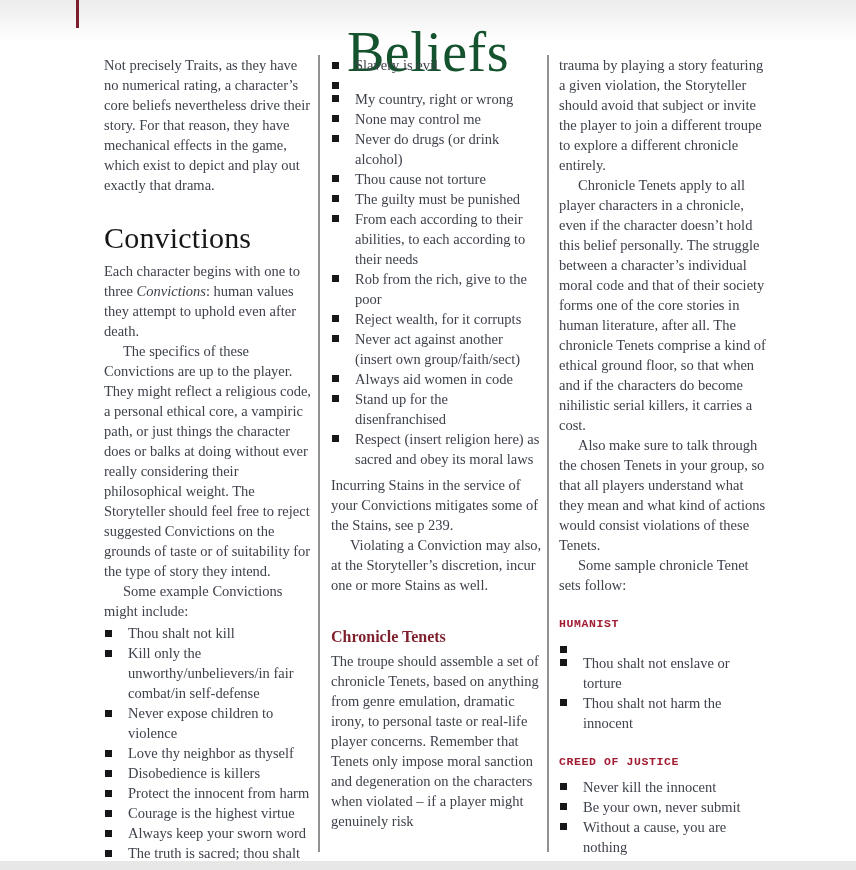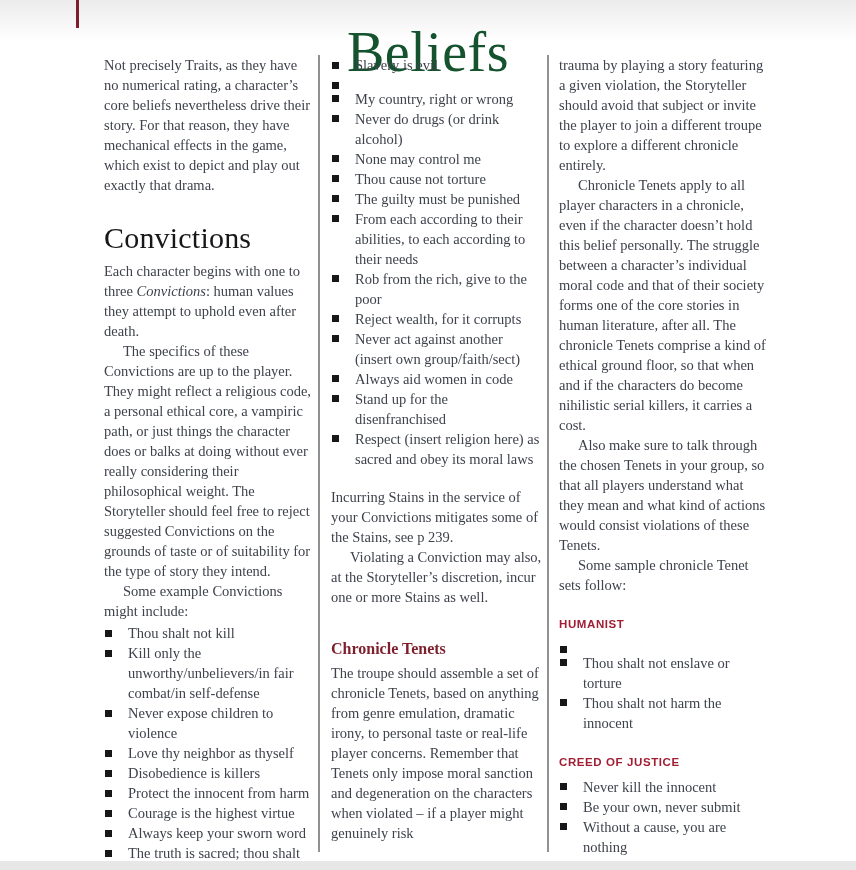--- a/index.html
+++ b/index.html
@@ -34,29 +34,29 @@
   .para-group p + p{text-indent:19px;}
   .section-heading{
     font-size:30px;line-height:34px;color:#17171a;font-weight:400;
     margin:26px 0 6px 0;letter-spacing:0.2px;
   }
   .sub-heading-serif{
     font-size:16px;line-height:24px;color:#7d1f2d;font-weight:700;
     margin:30px 0 2px 0;
   }
   .tenet-heading{
-    font-family:Liberation Sans, sans-serif;
+    font-family:Liberation Mono, monospace;
     font-size:11.5px;line-height:14px;font-weight:700;letter-spacing:0.6px;
     color:#a11d33;margin:22px 0 8px 0;
   }
   .bullet-list{margin:2px 0 0 0;}
   .bullet-item{display:flex;align-items:flex-start;}
   .sq{flex:none;width:7px;height:7px;background:#17171a;margin:6.5px 16px 0 1px;}
   .bt{flex:1;}
-  .stains-block{margin-top:18px;}
+  .stains-block{margin-top:6px;}
   .bottom-bar{
     position:absolute;left:0;right:0;bottom:0;height:9px;background:#e7e7e8;
   }
   .it{font-style:italic;}
 </style>
 </head>
 <body>
 
 <div class="page">
 
@@ -140,26 +140,26 @@
           <span class="sq"></span>
         </div>
 
         <div class="bullet-item">
           <span class="sq"></span>
           <span class="bt">My country, right or wrong</span>
         </div>
 
         <div class="bullet-item">
           <span class="sq"></span>
+          <span class="bt">None may control me</span>
+        </div>
+
+        <div class="bullet-item">
+          <span class="sq"></span>
           <span class="bt">Never do drugs (or drink alcohol)</span>
-        </div>
-
-        <div class="bullet-item">
-          <span class="sq"></span>
-          <span class="bt">None may control me</span>
         </div>
 
         <div class="bullet-item">
           <span class="sq"></span>
           <span class="bt">Thou cause not torture</span>
         </div>
 
         <div class="bullet-item">
           <span class="sq"></span>
           <span class="bt">The guilty must be punished</span>

